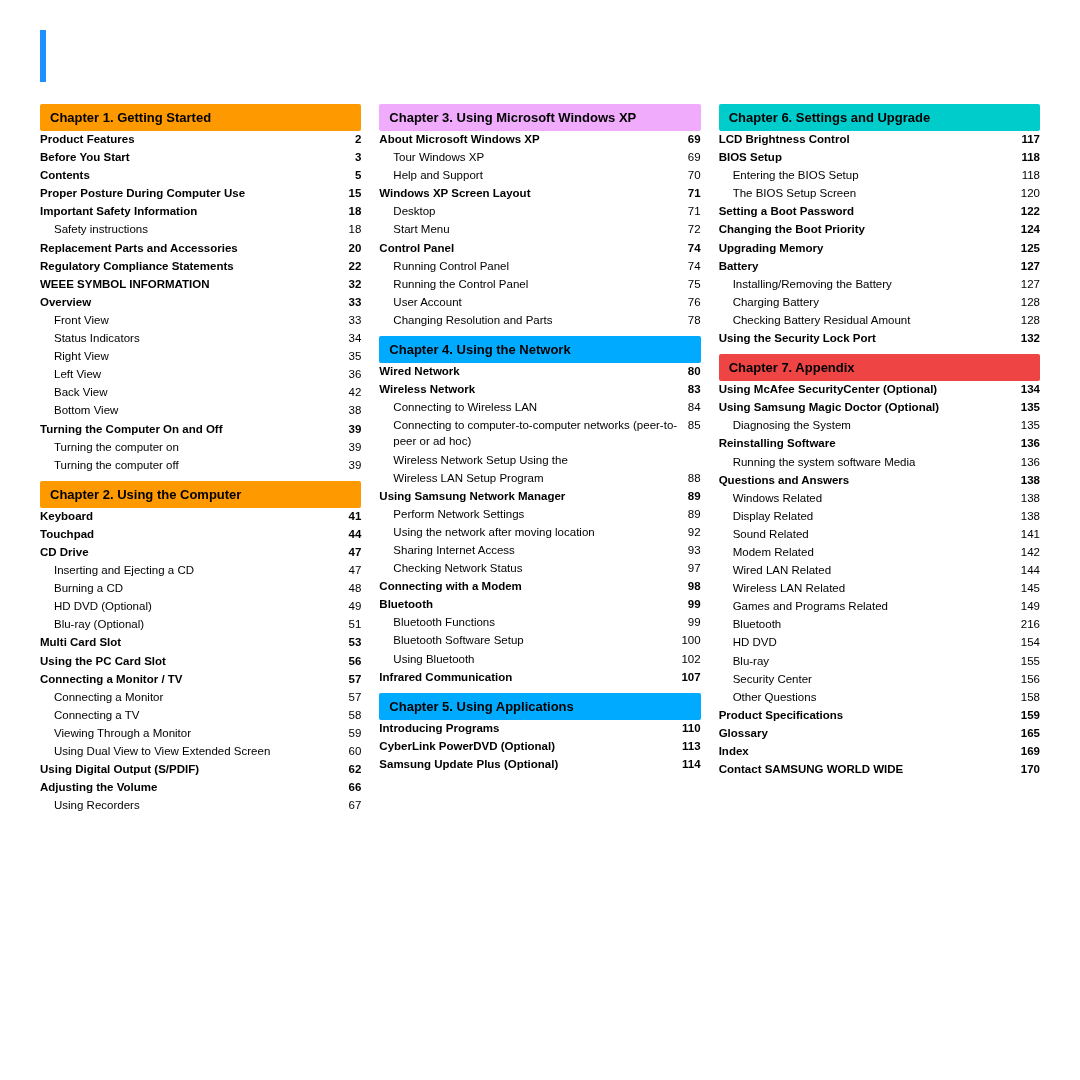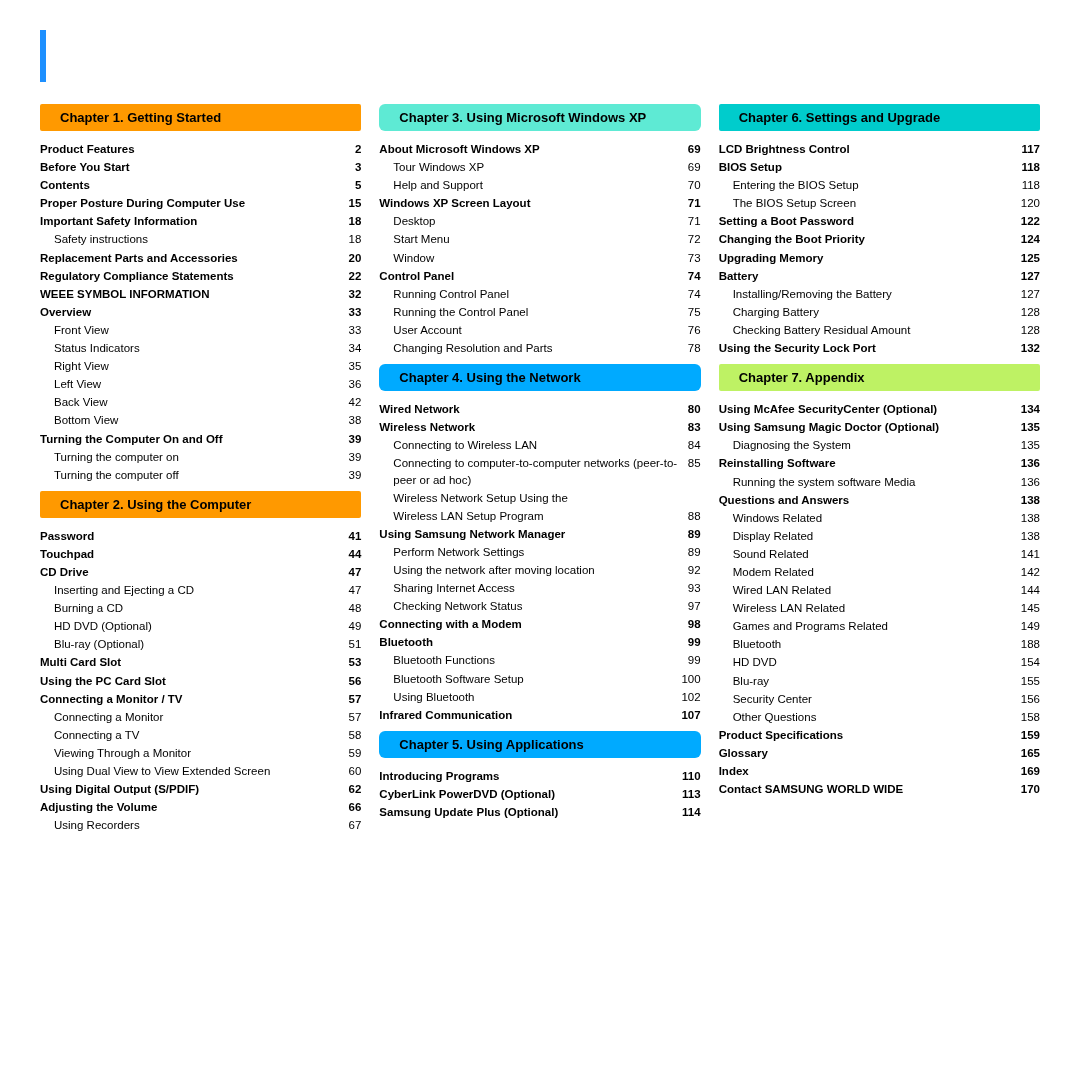--- a/index.html
+++ b/index.html
@@ -37,32 +37,31 @@
     .columns-container {
       display: flex;
       gap: 18px;
       align-items: flex-start;
     }
     .column {
       flex: 1;
       min-width: 0;
     }
     .chapter-header {
-      padding: 6px 20px;
+      padding: 6px 10px;
       font-size: 13px;
       font-weight: bold;
       color: #000;
-      margin-bottom: 10px;
       border-radius: 2px;
     }
     .ch-orange { background: #ff9900; }
-    .ch-green { background: #5eead4; border-radius: 6px; }
-    .ch-blue { background: #00aaff; border-radius: 6px; }
+    .ch-green { background: #f0abfc; }
+    .ch-blue { background: #00aaff; }
     .ch-cyan { background: #00cccc; }
-    .ch-yellow { background: #bef264; }
+    .ch-yellow { background: #ef4444; }
     .toc-entry {
       display: flex;
       justify-content: space-between;
       align-items: baseline;
       margin-bottom: 2px;
       line-height: 1.4;
     }
     .toc-entry.bold .entry-title {
       font-weight: bold;
     }
@@ -181,21 +180,21 @@
           </div>
           <div class="toc-entry indent">
             <span class="entry-title">Turning the computer off</span>
             <span class="entry-page">39</span>
           </div>
         </div>
       <div class="section-gap"></div>
       <div id="ch2-header" class="chapter-header ch-orange">Chapter 2. Using the Computer</div>
       <div id="ch2-entries">
           <div class="toc-entry bold">
-            <span class="entry-title">Password</span>
+            <span class="entry-title">Keyboard</span>
             <span class="entry-page">41</span>
           </div>
           <div class="toc-entry bold">
             <span class="entry-title">Touchpad</span>
             <span class="entry-page">44</span>
           </div>
           <div class="toc-entry bold">
             <span class="entry-title">CD Drive</span>
             <span class="entry-page">47</span>
           </div>
@@ -278,24 +277,20 @@
             <span class="entry-page">71</span>
           </div>
           <div class="toc-entry indent">
             <span class="entry-title">Desktop</span>
             <span class="entry-page">71</span>
           </div>
           <div class="toc-entry indent">
             <span class="entry-title">Start Menu</span>
             <span class="entry-page">72</span>
           </div>
-          <div class="toc-entry indent">
-            <span class="entry-title">Window</span>
-            <span class="entry-page">73</span>
-          </div>
           <div class="toc-entry bold">
             <span class="entry-title">Control Panel</span>
             <span class="entry-page">74</span>
           </div>
           <div class="toc-entry indent">
             <span class="entry-title">Running Control Panel</span>
             <span class="entry-page">74</span>
           </div>
           <div class="toc-entry indent">
             <span class="entry-title">Running the Control Panel</span>
@@ -502,21 +497,21 @@
           <div class="toc-entry indent">
             <span class="entry-title">Wireless LAN Related</span>
             <span class="entry-page">145</span>
           </div>
           <div class="toc-entry indent">
             <span class="entry-title">Games and Programs Related</span>
             <span class="entry-page">149</span>
           </div>
           <div class="toc-entry indent">
             <span class="entry-title">Bluetooth</span>
-            <span class="entry-page">188</span>
+            <span class="entry-page">216</span>
           </div>
           <div class="toc-entry indent">
             <span class="entry-title">HD DVD</span>
             <span class="entry-page">154</span>
           </div>
           <div class="toc-entry indent">
             <span class="entry-title">Blu-ray</span>
             <span class="entry-page">155</span>
           </div>
           <div class="toc-entry indent">

